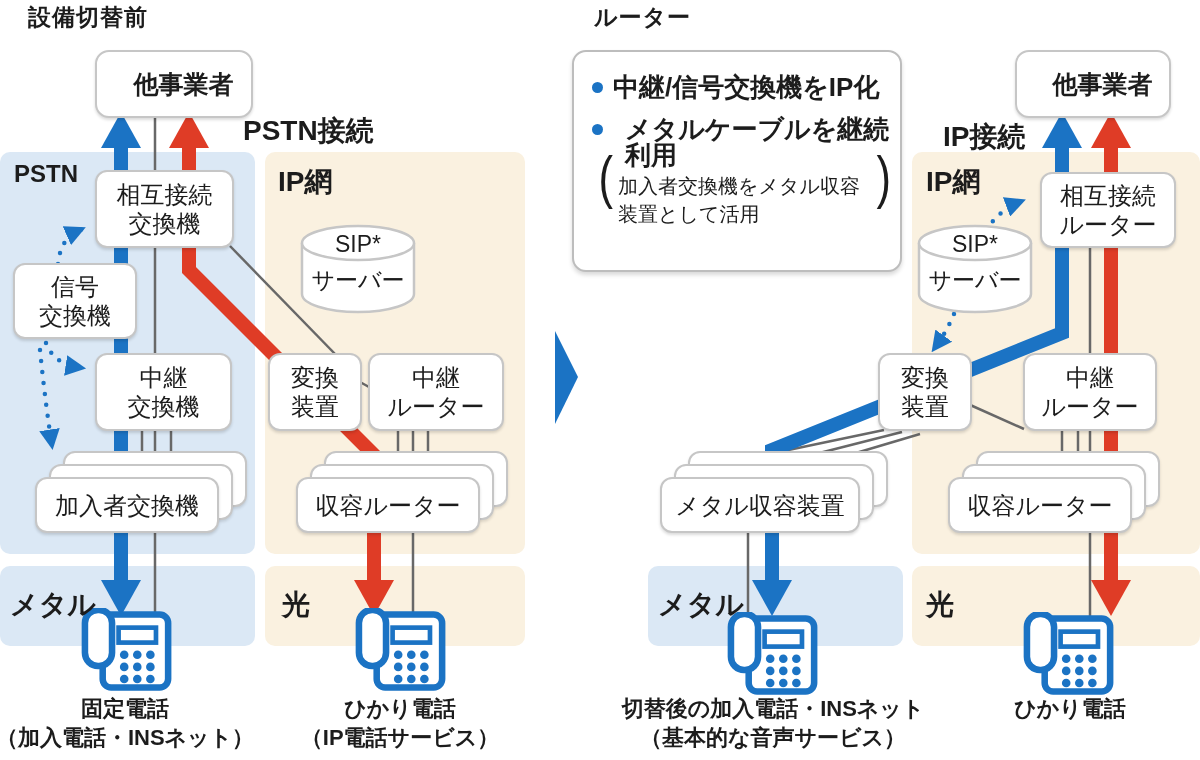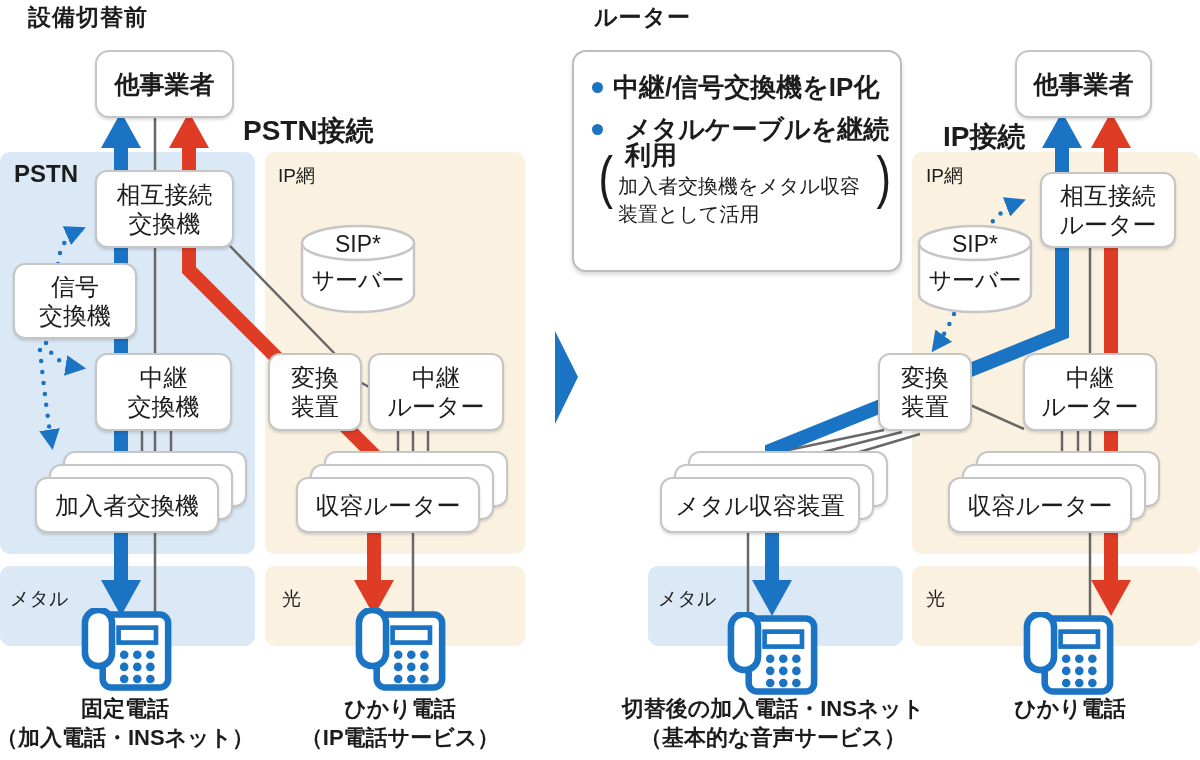--- a/index.html
+++ b/index.html
@@ -7,29 +7,29 @@
     position:relative;width:1200px;height:760px;overflow:hidden;
     font-family:"Liberation Sans","DejaVu Sans",sans-serif;
     color:#1c1c1c;background:#ffffff;
   }
   .abs{position:absolute;}
   .title{font-size:23px;font-weight:700;letter-spacing:1px;padding-left:26px;}
   .connlabel{font-size:28px;font-weight:700;}
   .panel{position:absolute;border-radius:10px;z-index:0;}
   .panel-blue{background:#dbe8f5;}
   .panel-cream{background:#faf1e0;}
-  .panel-label{position:absolute;font-size:19px;font-weight:400;z-index:4;}
+  .panel-label{position:absolute;font-size:28px;font-weight:700;z-index:4;}
   .lines-svg{position:absolute;left:0;top:0;z-index:1;}
   .node{
     position:absolute;background:#ffffff;border:2px solid #c6c6c6;border-radius:12px;
     box-shadow:0 2px 3px rgba(0,0,0,0.14);
     display:flex;align-items:center;justify-content:center;text-align:center;
     font-size:24px;font-weight:500;line-height:29px;white-space:pre-line;z-index:2;
   }
-  .node.big{border-radius:14px;font-size:25px;font-weight:600;}
+  .node.big{border-radius:14px;font-size:25px;font-weight:600;padding-left:19px;}
   .stack-back{
     position:absolute;background:#ffffff;border:2px solid #c6c6c6;border-radius:12px;
     box-shadow:0 2px 3px rgba(0,0,0,0.12);z-index:2;
   }
   .cyl{position:absolute;z-index:2;}
   .cyl text{font-family:"Liberation Sans","DejaVu Sans",sans-serif;font-size:23px;font-weight:500;fill:#1c1c1c;}
   .phone{position:absolute;z-index:3;}
   .bottom-label{
     position:absolute;text-align:center;font-size:22px;font-weight:700;
     line-height:29px;white-space:pre-line;z-index:4;

